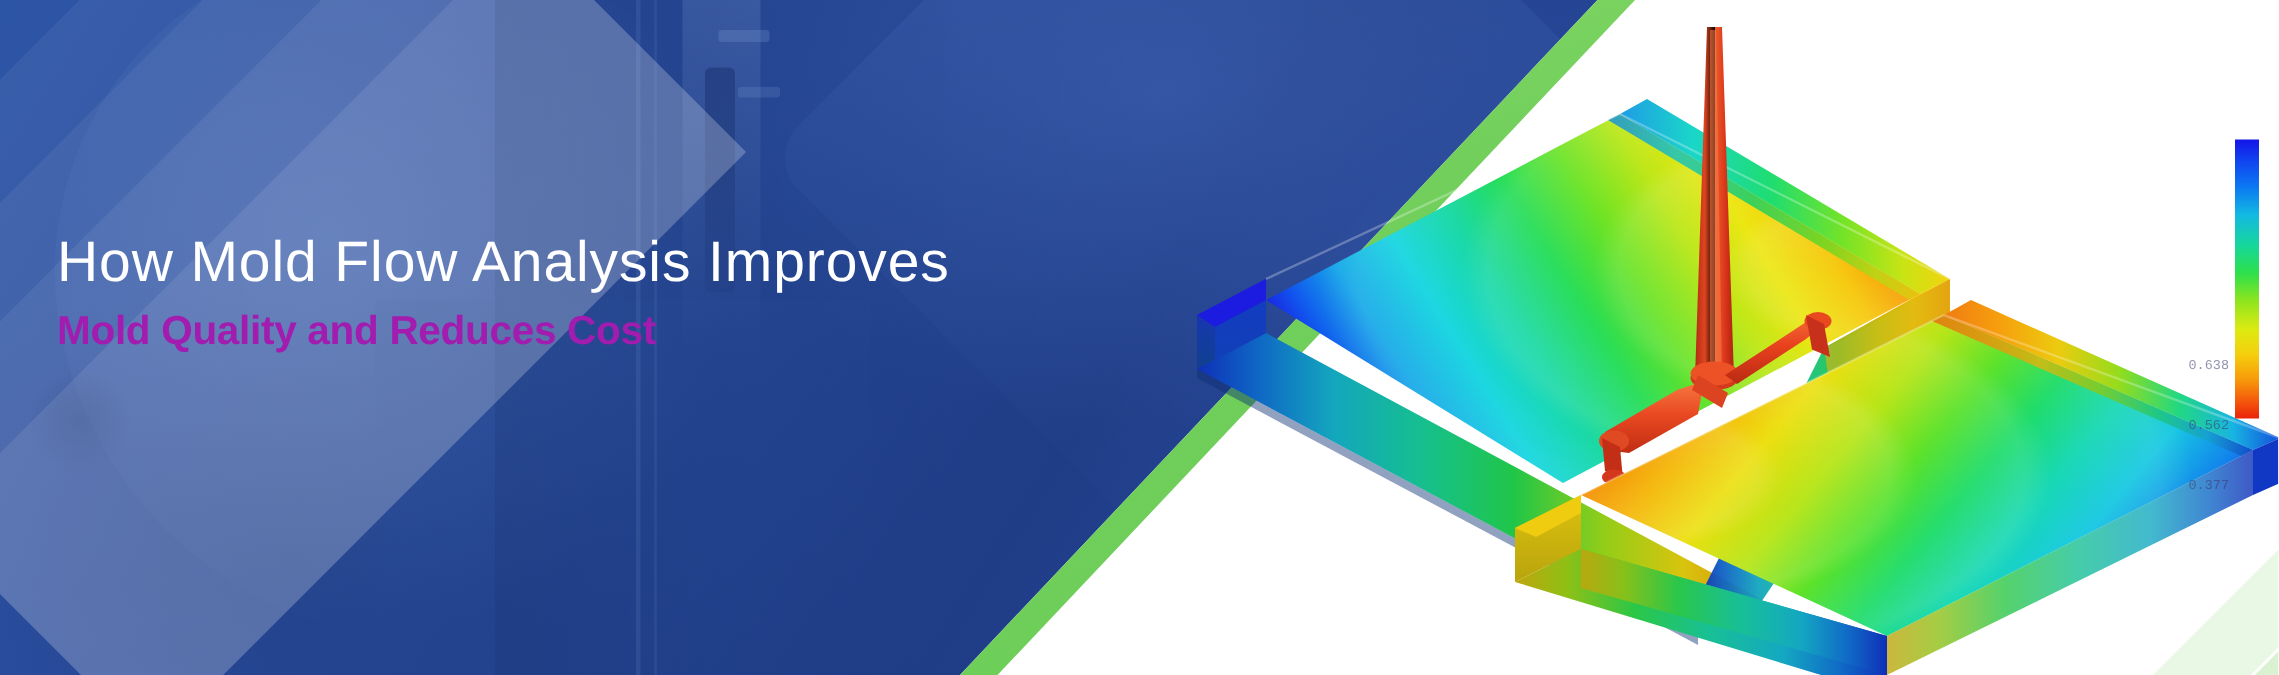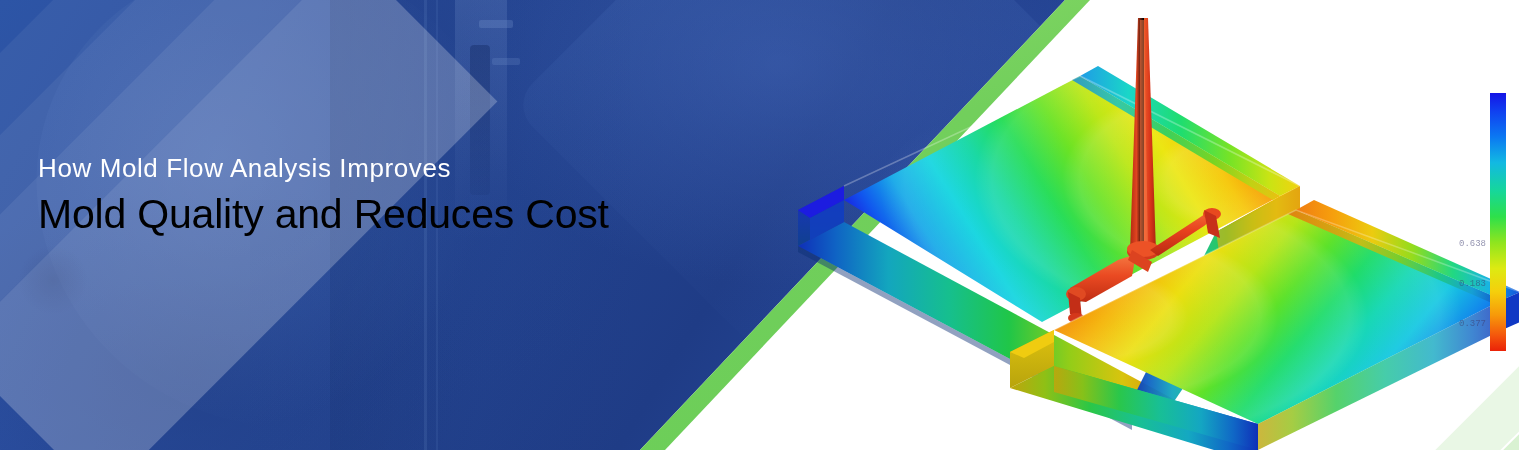--- a/index.html
+++ b/index.html
@@ -109,35 +109,35 @@
   }
   .stripes-br i { position:absolute; left:0; width:100%; display:block; }
   .g1 { bottom:180px; height:46px;  background:rgba(118,207,94,0.16); }
   .g2 { bottom:130px; height:48px;  background:rgba(118,207,94,0.28); }
   .g3 { bottom:78px;  height:50px;  background:rgba(118,207,94,0.42); }
   .g4 { bottom:-140px;height:216px; background:rgba(118,207,94,0.60); }
 
   
   .headline { position:absolute; left:38px; top:152px; width:760px; z-index:30; }
   .headline .line1 {
-    display:block; color:#ffffff; font-size:26px; font-weight:300;
+    display:block; color:#ffffff; font-size:38px; font-weight:300;
     letter-spacing:0.6px; line-height:1.25; white-space:nowrap;
   }
   .headline .line2 {
-    display:block; color:#000000; font-size:41px; font-weight:400;
+    display:block; color:#a21caf; font-size:27px; font-weight:700;
     letter-spacing:-0.2px; line-height:1.22; margin-top:4px; white-space:nowrap;
   }
 
   
   .render { position:absolute; left:780px; top:0; width:739px; height:450px; z-index:20; }
   .render svg { display:block; width:739px; height:450px; }
 
   
   .legend {
-    position:absolute; left:1490px; top:93px; width:16px; height:258px; z-index:25;
+    position:absolute; left:1490px; top:93px; width:16px; height:186px; z-index:25;
   }
   .legend .bar {
     width:100%; height:100%;
     background:linear-gradient(180deg,
       #1414e6 0%, #1040f0 7%, #0b78f2 17%, #12b9e2 27%,
       #16d79a 38%, #2ee04a 48%, #8fe51e 58%,
       #ddea12 68%, #f5cf0c 77%, #f79a0a 86%, #f4560c 94%, #ea2208 100%);
   }
   .legend-ticks { position:absolute; left:-62px; top:0; width:58px; height:100%; }
   .legend-ticks span {
@@ -413,18 +413,18 @@
 
         <polyline points="274,330 516,210 740,292" fill="none" stroke="#ffffff" stroke-opacity="0.26" stroke-width="1.6"></polyline>
       </g>
     </svg>
   </div>
 
   <div class="legend">
     <div class="bar"></div>
     <div class="legend-ticks">
       <span class="lt0">0.638</span>
-      <span class="lt1">0.183</span>
+      <span class="lt1">0.562</span>
       <span class="lt2">0.377</span>
     </div>
   </div>
 
 </div>
 
 </body></html>

